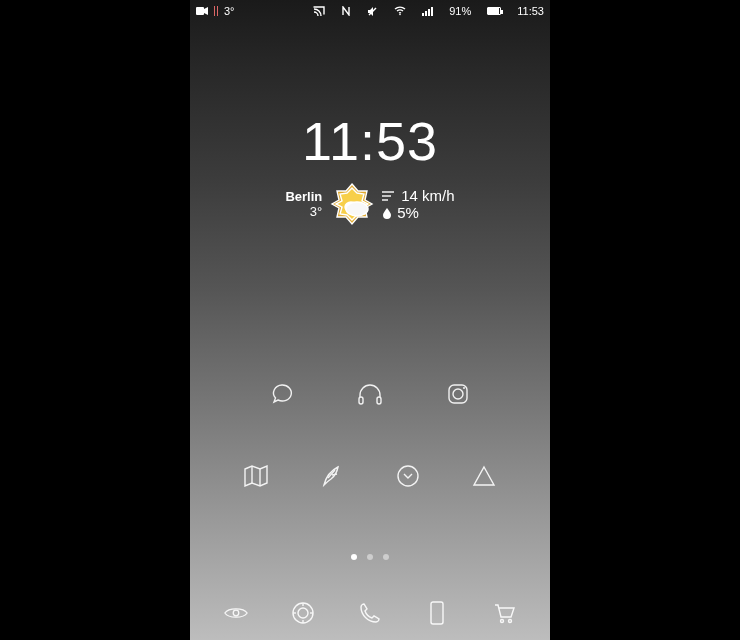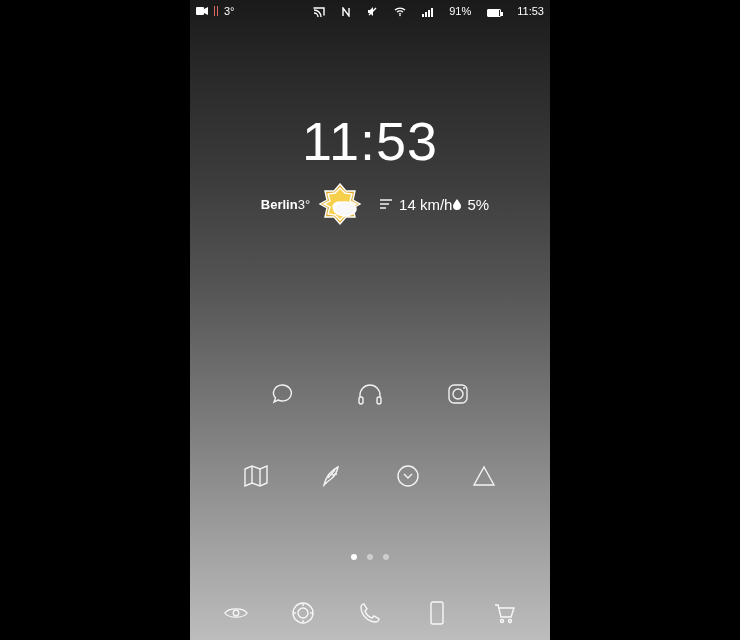--- a/index.html
+++ b/index.html
@@ -6,38 +6,38 @@
   html, body { width: 740px; height: 640px; background: #000; overflow: hidden; font-family: -apple-system, "Helvetica Neue", Arial, sans-serif; }
   .phone {
     position: absolute; left: 190px; top: 0; width: 360px; height: 640px;
     background: linear-gradient(to bottom,
       #1a1a1a 0%, #272727 10%, #3c3c3c 28%, #555 45%, #7a7a7a 65%, #bdbdbd 100%);
     color: #fff;
   }
   
   .statusbar { position:absolute; top:0; left:0; right:0; height:22px; display:flex; align-items:center; font-size:11px; padding:0 6px; }
   .statusbar-left { display:flex; align-items:center; gap:6px; }
-  .statusbar-right { display:flex; align-items:flex-end; gap:16px; margin-left:auto; }
+  .statusbar-right { display:flex; align-items:center; gap:16px; margin-left:auto; }
   .ico { display:inline-flex; align-items:center; justify-content:center; }
   .tall-pause { display:inline-flex; gap:2px; }
   .tall-pause span { width:1px; height:10px; background:#d66; display:block; }
   .sig { display:inline-flex; align-items:flex-end; gap:1px; }
   .sig span { width:2px; background:#fff; }
   .sig span:nth-child(1){height:3px} .sig span:nth-child(2){height:5px}
   .sig span:nth-child(3){height:7px} .sig span:nth-child(4){height:9px}
   .batt { width:14px; height:8px; border:1px solid #fff; border-radius:1px; position:relative; }
   .batt::after{content:"";position:absolute;right:-3px;top:2px;width:2px;height:4px;background:#fff;}
   .batt i{display:block;height:100%;background:#fff;width:91%;}
 
   
   .widget { position:absolute; top:110px; left:0; right:0; display:flex; flex-direction:column; align-items:center; }
   .clock { font-size:54px; font-weight:200; letter-spacing:1px; }
   .date { font-size:13px; margin-top:10px; font-weight:400; }
   .weather-row { display:flex; align-items:center; gap:8px; margin-top:10px; }
-  .wcol { display:flex; flex-direction:row;margin-left:10px; }
+  .wcol { display:flex; flex-direction:column; }
   .wcol.left { align-items:flex-end; }
   .wcol.right { align-items:flex-start; }
   .city { font-size:13px; font-weight:600; }
   .temp-big { font-size:13px; }
   .wline { display:flex; align-items:center; gap:5px; font-size:15px; }
   .sun-cloud { width:44px; height:44px; position:relative; }
 
   
   .apps-row { position:absolute; left:0; right:0; display:flex; justify-content:center; gap:60px; }
   .apps-row.a { top:380px; }

